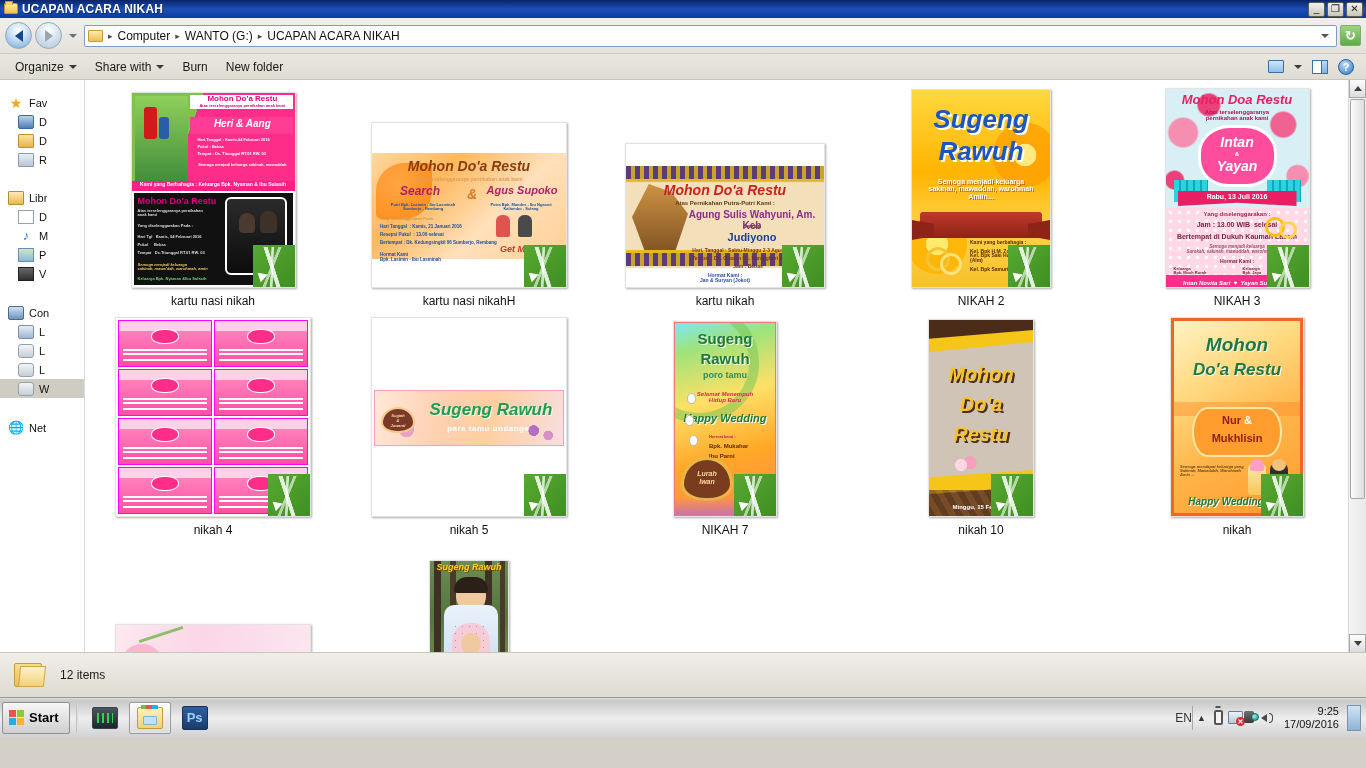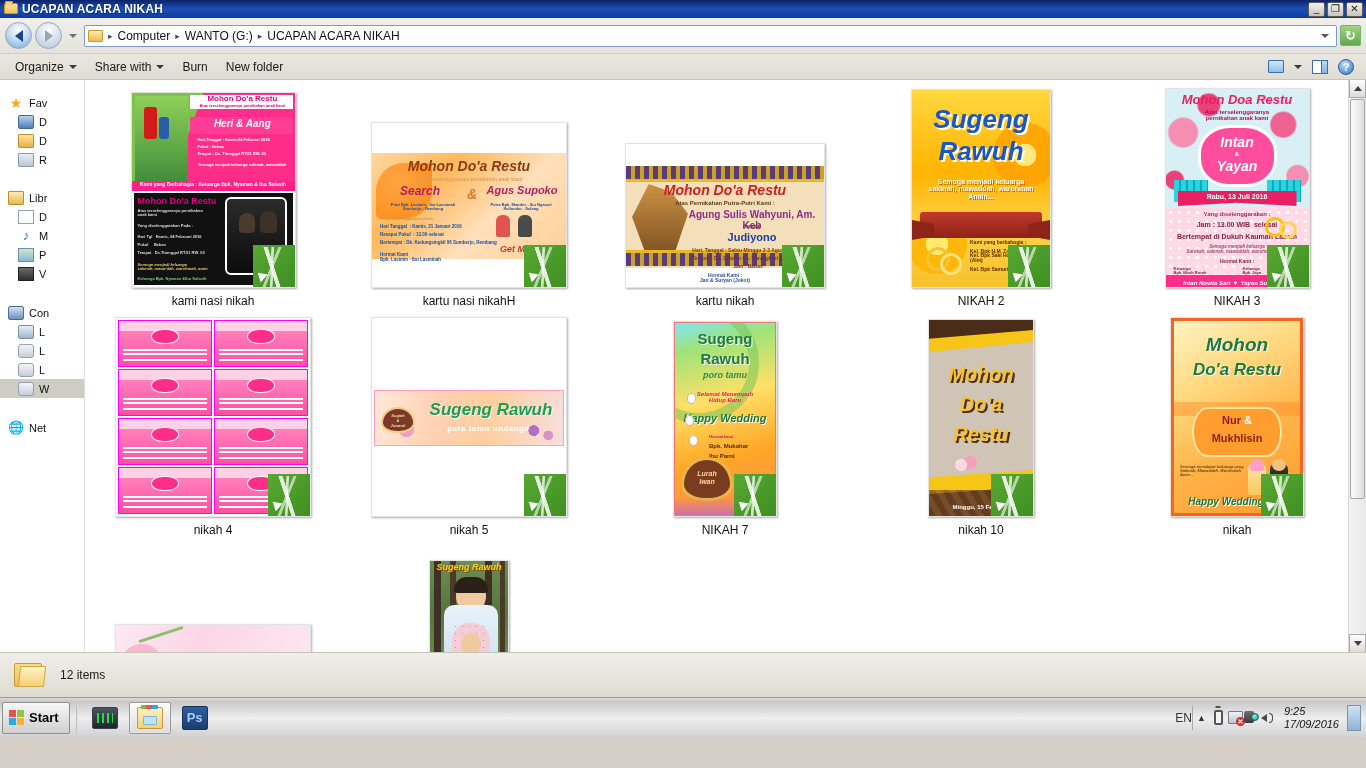--- a/index.html
+++ b/index.html
@@ -194,21 +194,21 @@
   .tr-vol { width:16px; height:14px; position:relative; }
   .tr-vol .sp { position:absolute; left:0; top:3px; width:0;height:0;
     border-top:4px solid transparent;border-bottom:4px solid transparent;border-right:6px solid #4a4a4a; }
   .tr-vol .w1 { position:absolute; left:8px; top:2px; width:4px; height:10px;
     border:1.5px solid #4a4a4a; border-left:none; border-radius:0 6px 6px 0; }
   .tr-mix { width:17px; height:15px; position:relative; }
   .tr-mix .bx { position:absolute; left:0; top:1px; width:10px; height:12px;
     background:linear-gradient(to bottom,#6f6f6f,#3b3b3b); border-radius:2px; }
   .tr-mix .dot { position:absolute; left:7px; top:3px; width:8px; height:8px; border-radius:50%;
     background:radial-gradient(circle at 35% 35%,#9ff0ea,#0e8a82); border:1px solid #0b6b65; }
-  .clock { text-align:left; font-size:11px; line-height:13px; color:#111; padding:0 6px; cursor:pointer;font-style:italic; }
+  .clock { text-align:right; font-size:11px; line-height:13px; color:#111; padding:0 6px; cursor:pointer; }
   .showdesk { width:14px; height:26px; margin-left:2px;
     background:linear-gradient(to bottom,#cfe3f5,#8fb4d6); border:1px solid #7d93a8; cursor:pointer; }
 </style>
 </head>
 <body>
 
 <div class="titlebar">
   <div class="tb-icon">
       <div class="folder-ico"></div>
     </div>
@@ -388,21 +388,21 @@
                 <div class="t" style="left:6px;top:184px;text-align:left;font-size:4px;color:#6cd36c;">Keluarga Bpk. Nyaman &amp;Ibu Sulasih</div>
                 <div style="position:absolute;right:8px;top:104px;width:62px;height:78px;background:linear-gradient(to bottom,#2b2b2b,#0c0c0c);border:2px solid #fff;border-radius:6px;"></div>
                 <div style="position:absolute;right:40px;top:120px;width:16px;height:20px;background:#4a3a30;border-radius:8px 8px 4px 4px;"></div>
                 <div style="position:absolute;right:18px;top:118px;width:17px;height:22px;background:#3d3128;border-radius:8px 8px 4px 4px;"></div>
                 <div style="position:absolute;right:12px;bottom:8px;width:28px;height:14px;background:#e8e8e8;border-radius:2px;"></div>
                 <div class="t" style="right:12px;left:auto;bottom:10px;width:28px;font-size:4px;color:#333;">Heri&amp;<br>Ading</div>
               </div>
               <div class="ovl"></div>
             </div>
           </div>
-          <div class="fname">kami nasi nikah</div>
+          <div class="fname">kartu nasi nikah</div>
         </div>
 
         <div class="cell">
           <div class="thumbwrap">
             <div class="thumb" style="width:196px;height:166px">
               <div class="art" style="background:#fff">
                 <div style="position:absolute;left:0;top:30px;right:0;height:106px;background:linear-gradient(135deg,#ffd8a0 0%,#ffb85c 30%,#ffe0bb 62%,#ffcf94 100%);"></div>
                 <div style="position:absolute;left:4px;top:40px;width:56px;height:56px;background:radial-gradient(circle at 40% 40%,#ff9b2f,#ff7b00);border-radius:50% 10% 50% 10%;opacity:.75;"></div>
                 <div class="t" style="top:36px;font-size:14px;color:#8a3c10;font-style:italic;">Mohon Do'a Restu</div>
                 <div class="t" style="top:54px;font-size:5px;color:#d9a05d;">Atas terselenggaranya pernikahan anak kami</div>
@@ -601,21 +601,21 @@
           <div class="fname">nikah 5</div>
         </div>
 
         <div class="cell">
           <div class="thumbwrap">
             <div class="thumb" style="width:104px;height:196px">
               <div class="art" style="background:linear-gradient(165deg,#7fe6f5 0%,#9ee37a 14%,#ffe066 40%,#ffa726 68%,#ff8a50 100%);border:1px solid #e77">
                 <div style="position:absolute;left:-36px;top:-20px;width:120px;height:120px;border-radius:50%;border:10px solid rgba(120,200,90,.55);"></div>
                 <div class="t" style="top:8px;font-size:15px;color:#1b7a3c;text-shadow:1px 1px 0 #fff;">Sugeng</div>
                 <div class="t" style="top:28px;font-size:15px;color:#1b7a3c;text-shadow:1px 1px 0 #fff;">Rawuh</div>
-                <div class="t" style="top:48px;font-size:9px;color:#2e8b57;font-style:italic;">poro tamu</div>
+                <div class="t" style="top:48px;font-size:9px;color:#2e8b57;">poro tamu</div>
                 <div class="t" style="top:68px;font-size:6px;color:#e91e63;font-style:italic;">Selamat Menempuh<br>Hidup Baru</div>
                 <div class="t" style="top:90px;font-size:11px;color:#1b7a3c;font-style:italic;text-shadow:1px 1px 0 #fff;">Happy Wedding</div>
                 <div class="t" style="left:34px;right:3px;top:112px;font-size:4px;color:#c2185b;text-align:left;">Hormat kami :</div>
                 <div class="t" style="left:34px;right:3px;top:120px;font-size:6px;color:#5a2b00;text-align:left;">Bpk. Mukahar</div>
                 <div class="t" style="left:34px;right:3px;top:130px;font-size:6px;color:#5a2b00;text-align:left;">Ibu Parni</div>
                 <div style="position:absolute;left:6px;bottom:14px;width:52px;height:44px;background:#7a3c1e;border:3px solid #e8b74a;border-radius:50% 50% 46% 46%/62% 62% 38% 38%;"></div>
                 <div class="t" style="left:10px;width:44px;bottom:30px;font-size:7px;color:#ffd9a0;font-style:italic;">Lurah<br>Iwan</div>
                 <div style="position:absolute;left:0;bottom:0;right:0;height:18px;background:linear-gradient(to top,rgba(186,104,200,.75),transparent);"></div>
                 <div style="position:absolute;left:12px;top:70px;width:9px;height:11px;background:#fff;border-radius:50%;border:1px solid #bbb;"></div>
                 <div style="position:absolute;left:10px;top:92px;width:9px;height:11px;background:#fff;border-radius:50%;border:1px solid #bbb;"></div>

